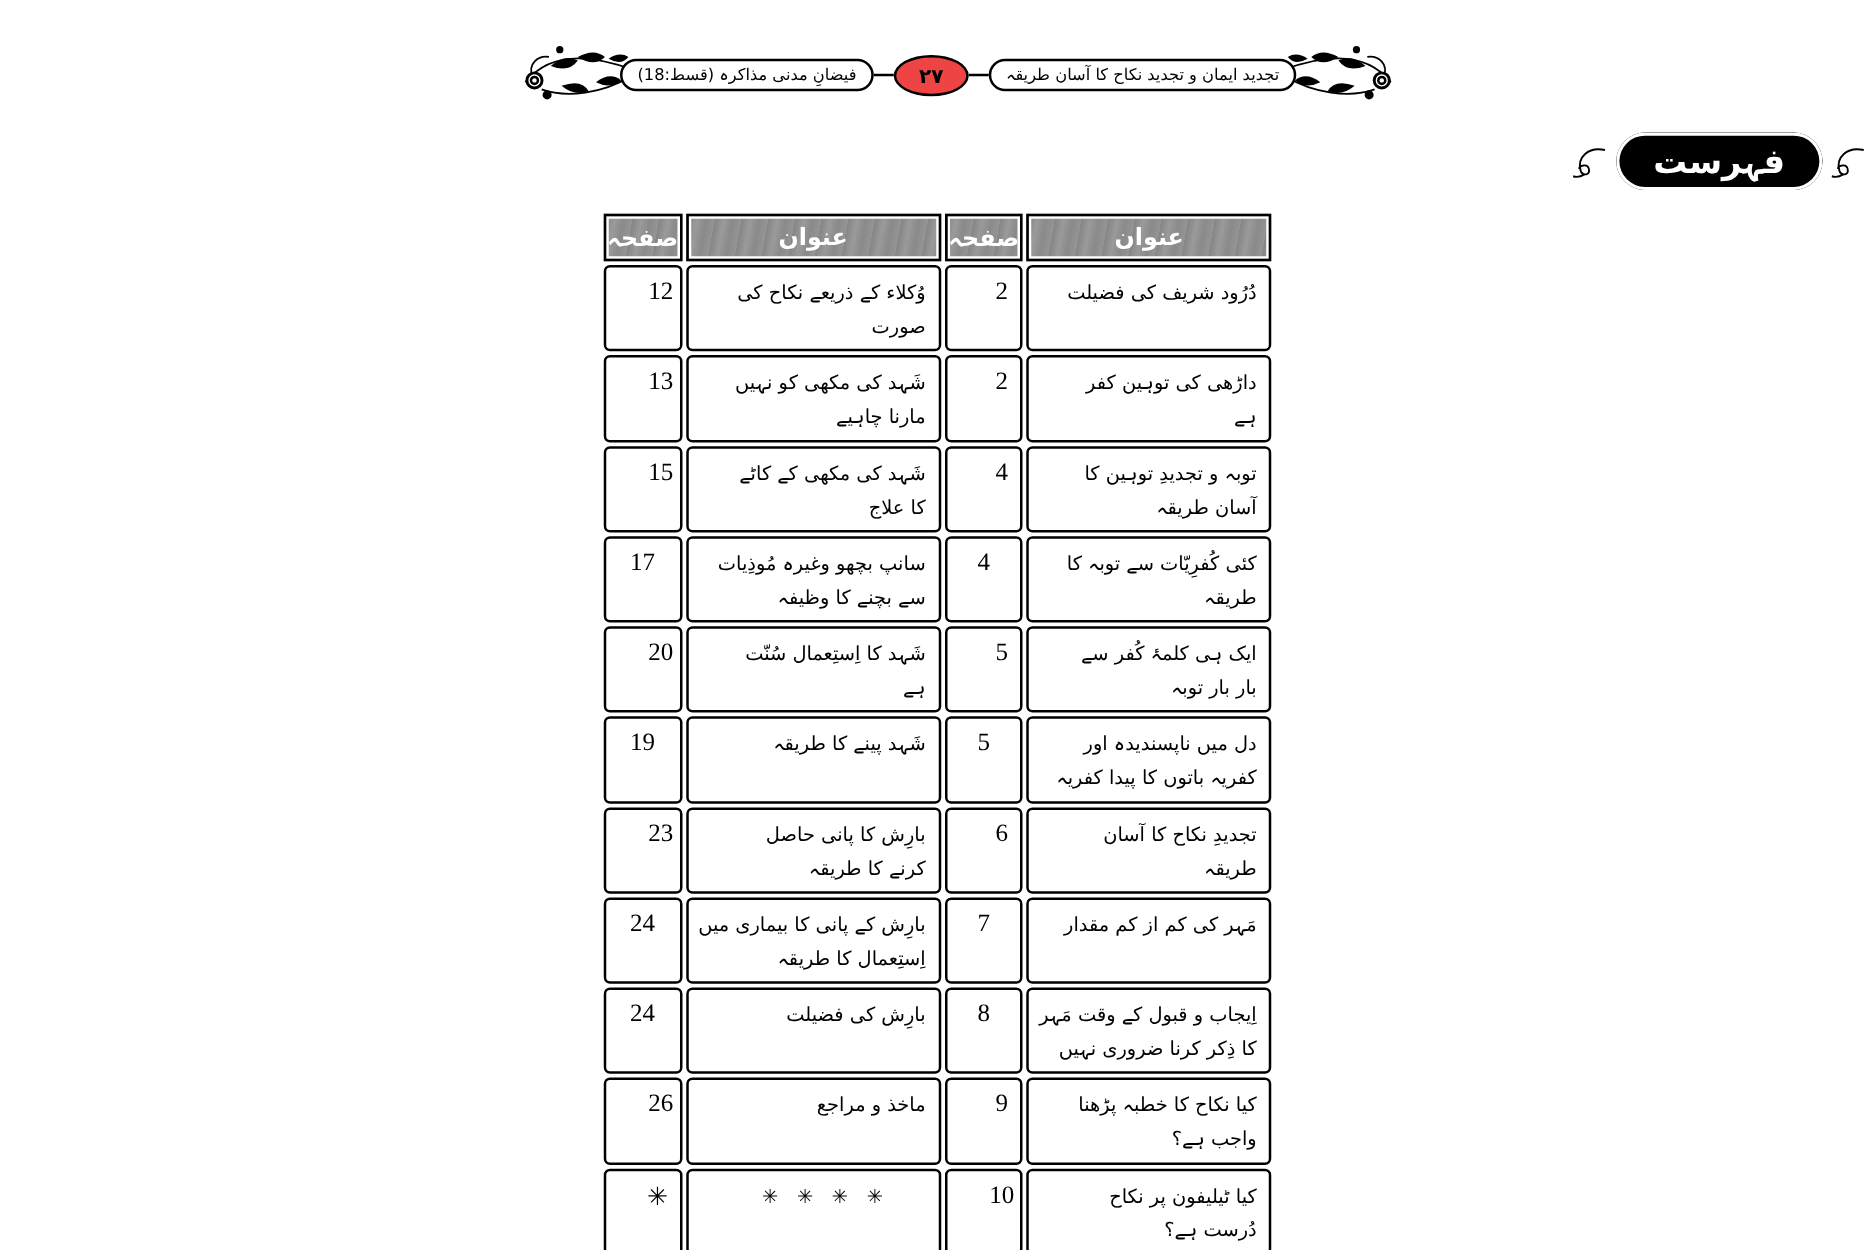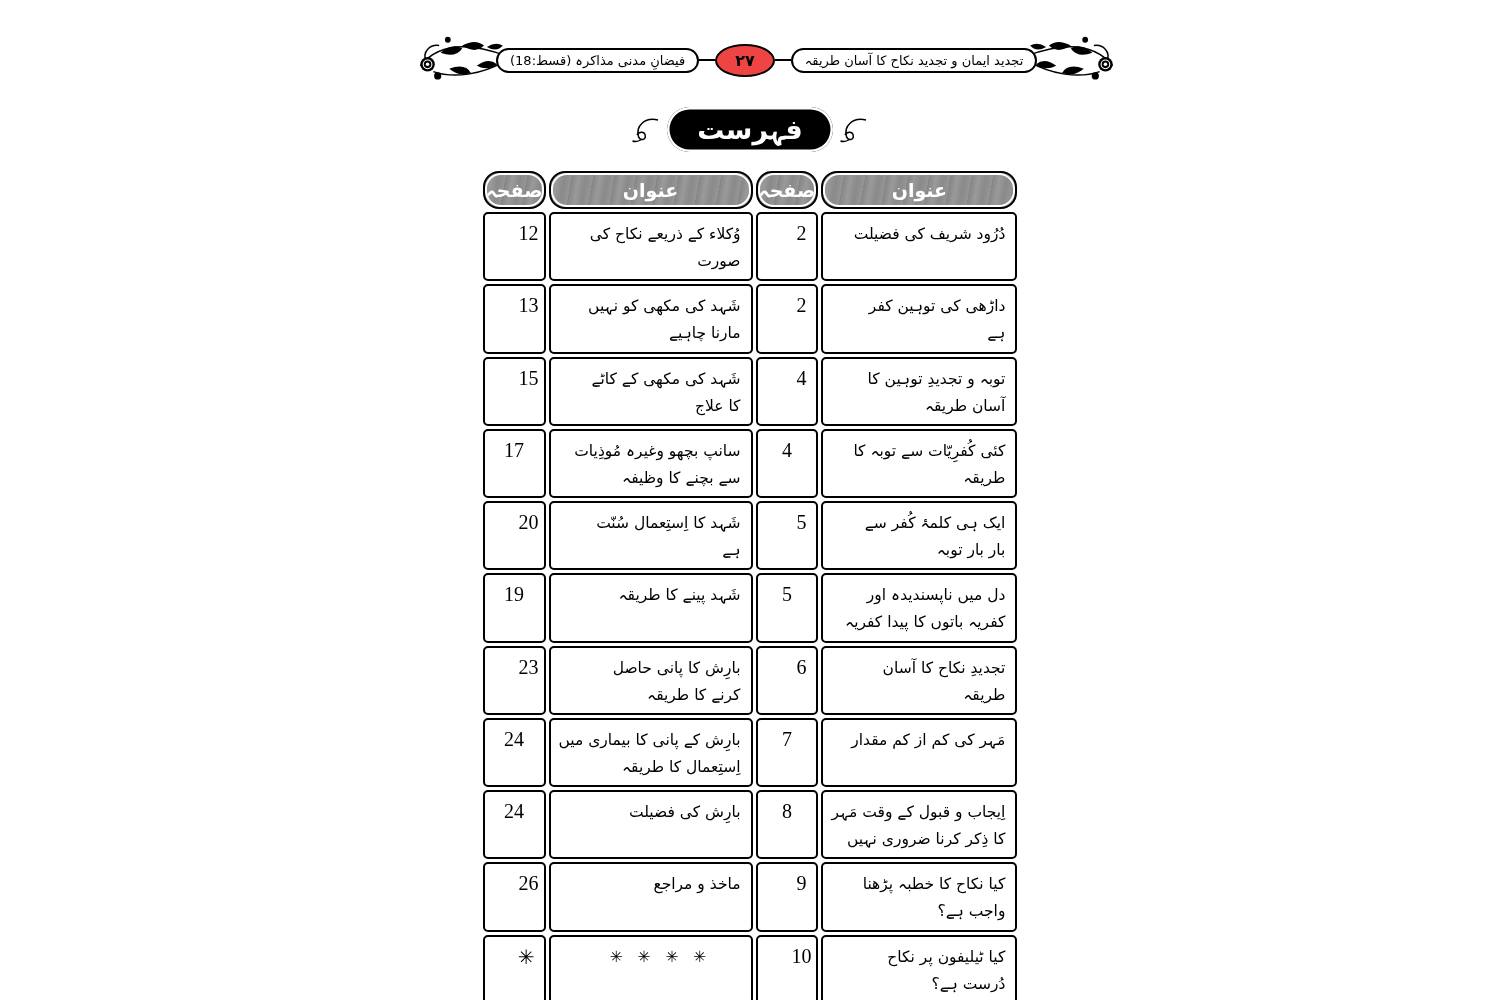--- a/index.html
+++ b/index.html
@@ -30,21 +30,21 @@
   .hline { height:2px; background:#000; width:16px; flex:0 0 auto; }
   .oval {
     border:2px solid #000; border-radius:50%;
     padding:5px 18px; font-size:16px; background:#ef4444;
     font-weight:bold; white-space:nowrap;
   }
   .top-band .floral { margin:0 -14px; }
 
   
   .title-wrap {
-    display:flex; align-items:center; justify-content:center;
+    display:flex; align-items:center; justify-content:flex-end;
     margin-top:2px; height:62px;
   }
   .title-badge {
     background:#000; color:#fff;
     border-radius:26px; padding:7px 30px;
     font-size:27px; font-weight:bold;
     box-shadow: inset 0 0 0 2.5px #fff;
     direction:rtl;
   }
   .swirl { margin:0 6px; }
@@ -54,21 +54,21 @@
     direction:rtl;
     margin:8px auto 0 auto;
     border-collapse:separate; border-spacing:3px 3px;
     table-layout:fixed;
   }
   col.c-title-a { width:196px; }
   col.c-page-a  { width:52px;  }
   col.c-title-b { width:204px; }
   col.c-page-b  { width:50px;  }
   table.toc th {
-    border:2px solid #000; border-radius:16px;
+    border:2px solid #000; border-radius:0;
     height:38px;
     color:#fff; font-size:19px; font-weight:bold;
     background:#8f8f8f;
     background-image:repeating-linear-gradient(100deg,
       #858585 0px, #9a9a9a 7px, #8a8a8a 14px, #959595 21px);
     box-shadow: inset 0 0 0 2px #fff;
     text-align:center; vertical-align:middle;
   }
   table.toc td {
     border:2px solid #000; border-radius:5px;

